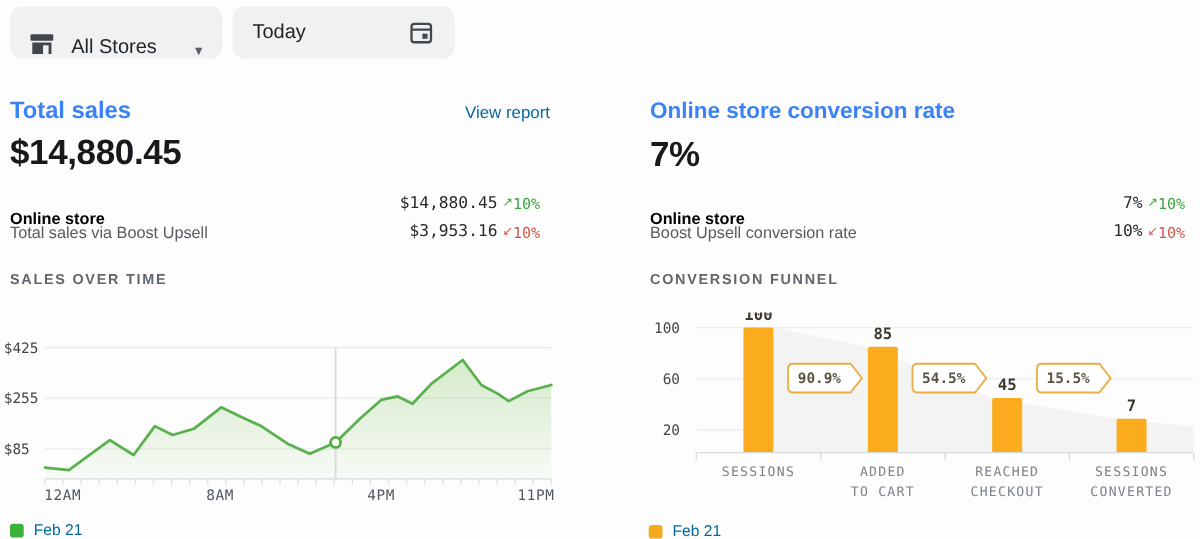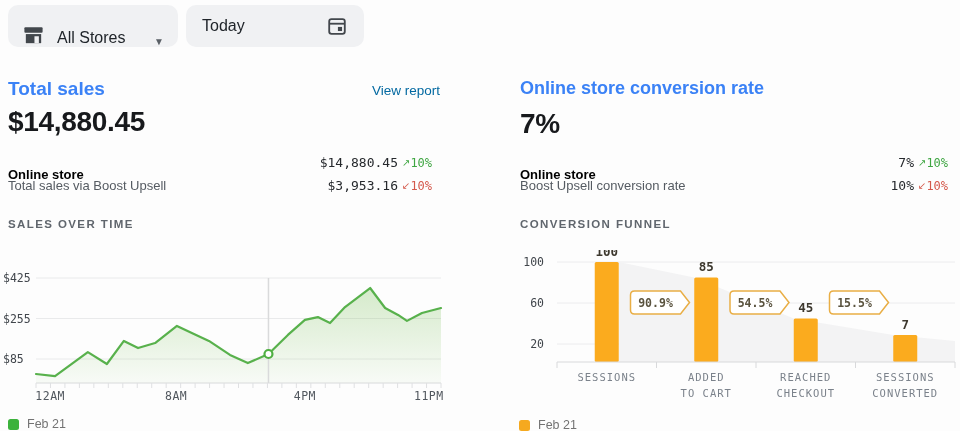--- a/index.html
+++ b/index.html
@@ -56,21 +56,21 @@
     display:flex;align-items:center;padding:0 13px;box-sizing:border-box;
     font-family:"DejaVu Sans Mono",monospace;font-weight:700;font-size:13px;
   }
   .tooltip:before{
     content:"";position:absolute;left:-7px;top:9px;border:7px solid transparent;border-left:none;border-right:8px solid #394046;
   }
   .tooltip .swatch{width:9px;height:9px;border-radius:2px;background:#47c13b;margin-right:9px;}
   .tooltip .t-time{color:#dfe3e5;}
   .tooltip .t-val{margin-left:auto;color:#ffffff;letter-spacing:1.5px;}
   
-  .legend{position:absolute;display:flex;align-items:center;font-size:12.5px;color:#737373;}
+  .legend{position:absolute;display:flex;align-items:center;font-size:12.5px;color:#0369a1;}
   #ts-legend{left:8px;top:417px;}
   #cv-legend{left:519px;top:418px;}
   .legend .sq{width:11px;height:11px;border-radius:2.5px;margin-right:8px;}
   #ts-legend .sq{background:#3cb23c;}
   #cv-legend .sq{background:#f5a91f;}
 </style>
 </head>
 <body>
 
 <div class="toolbar-btn" id="btn-stores">

